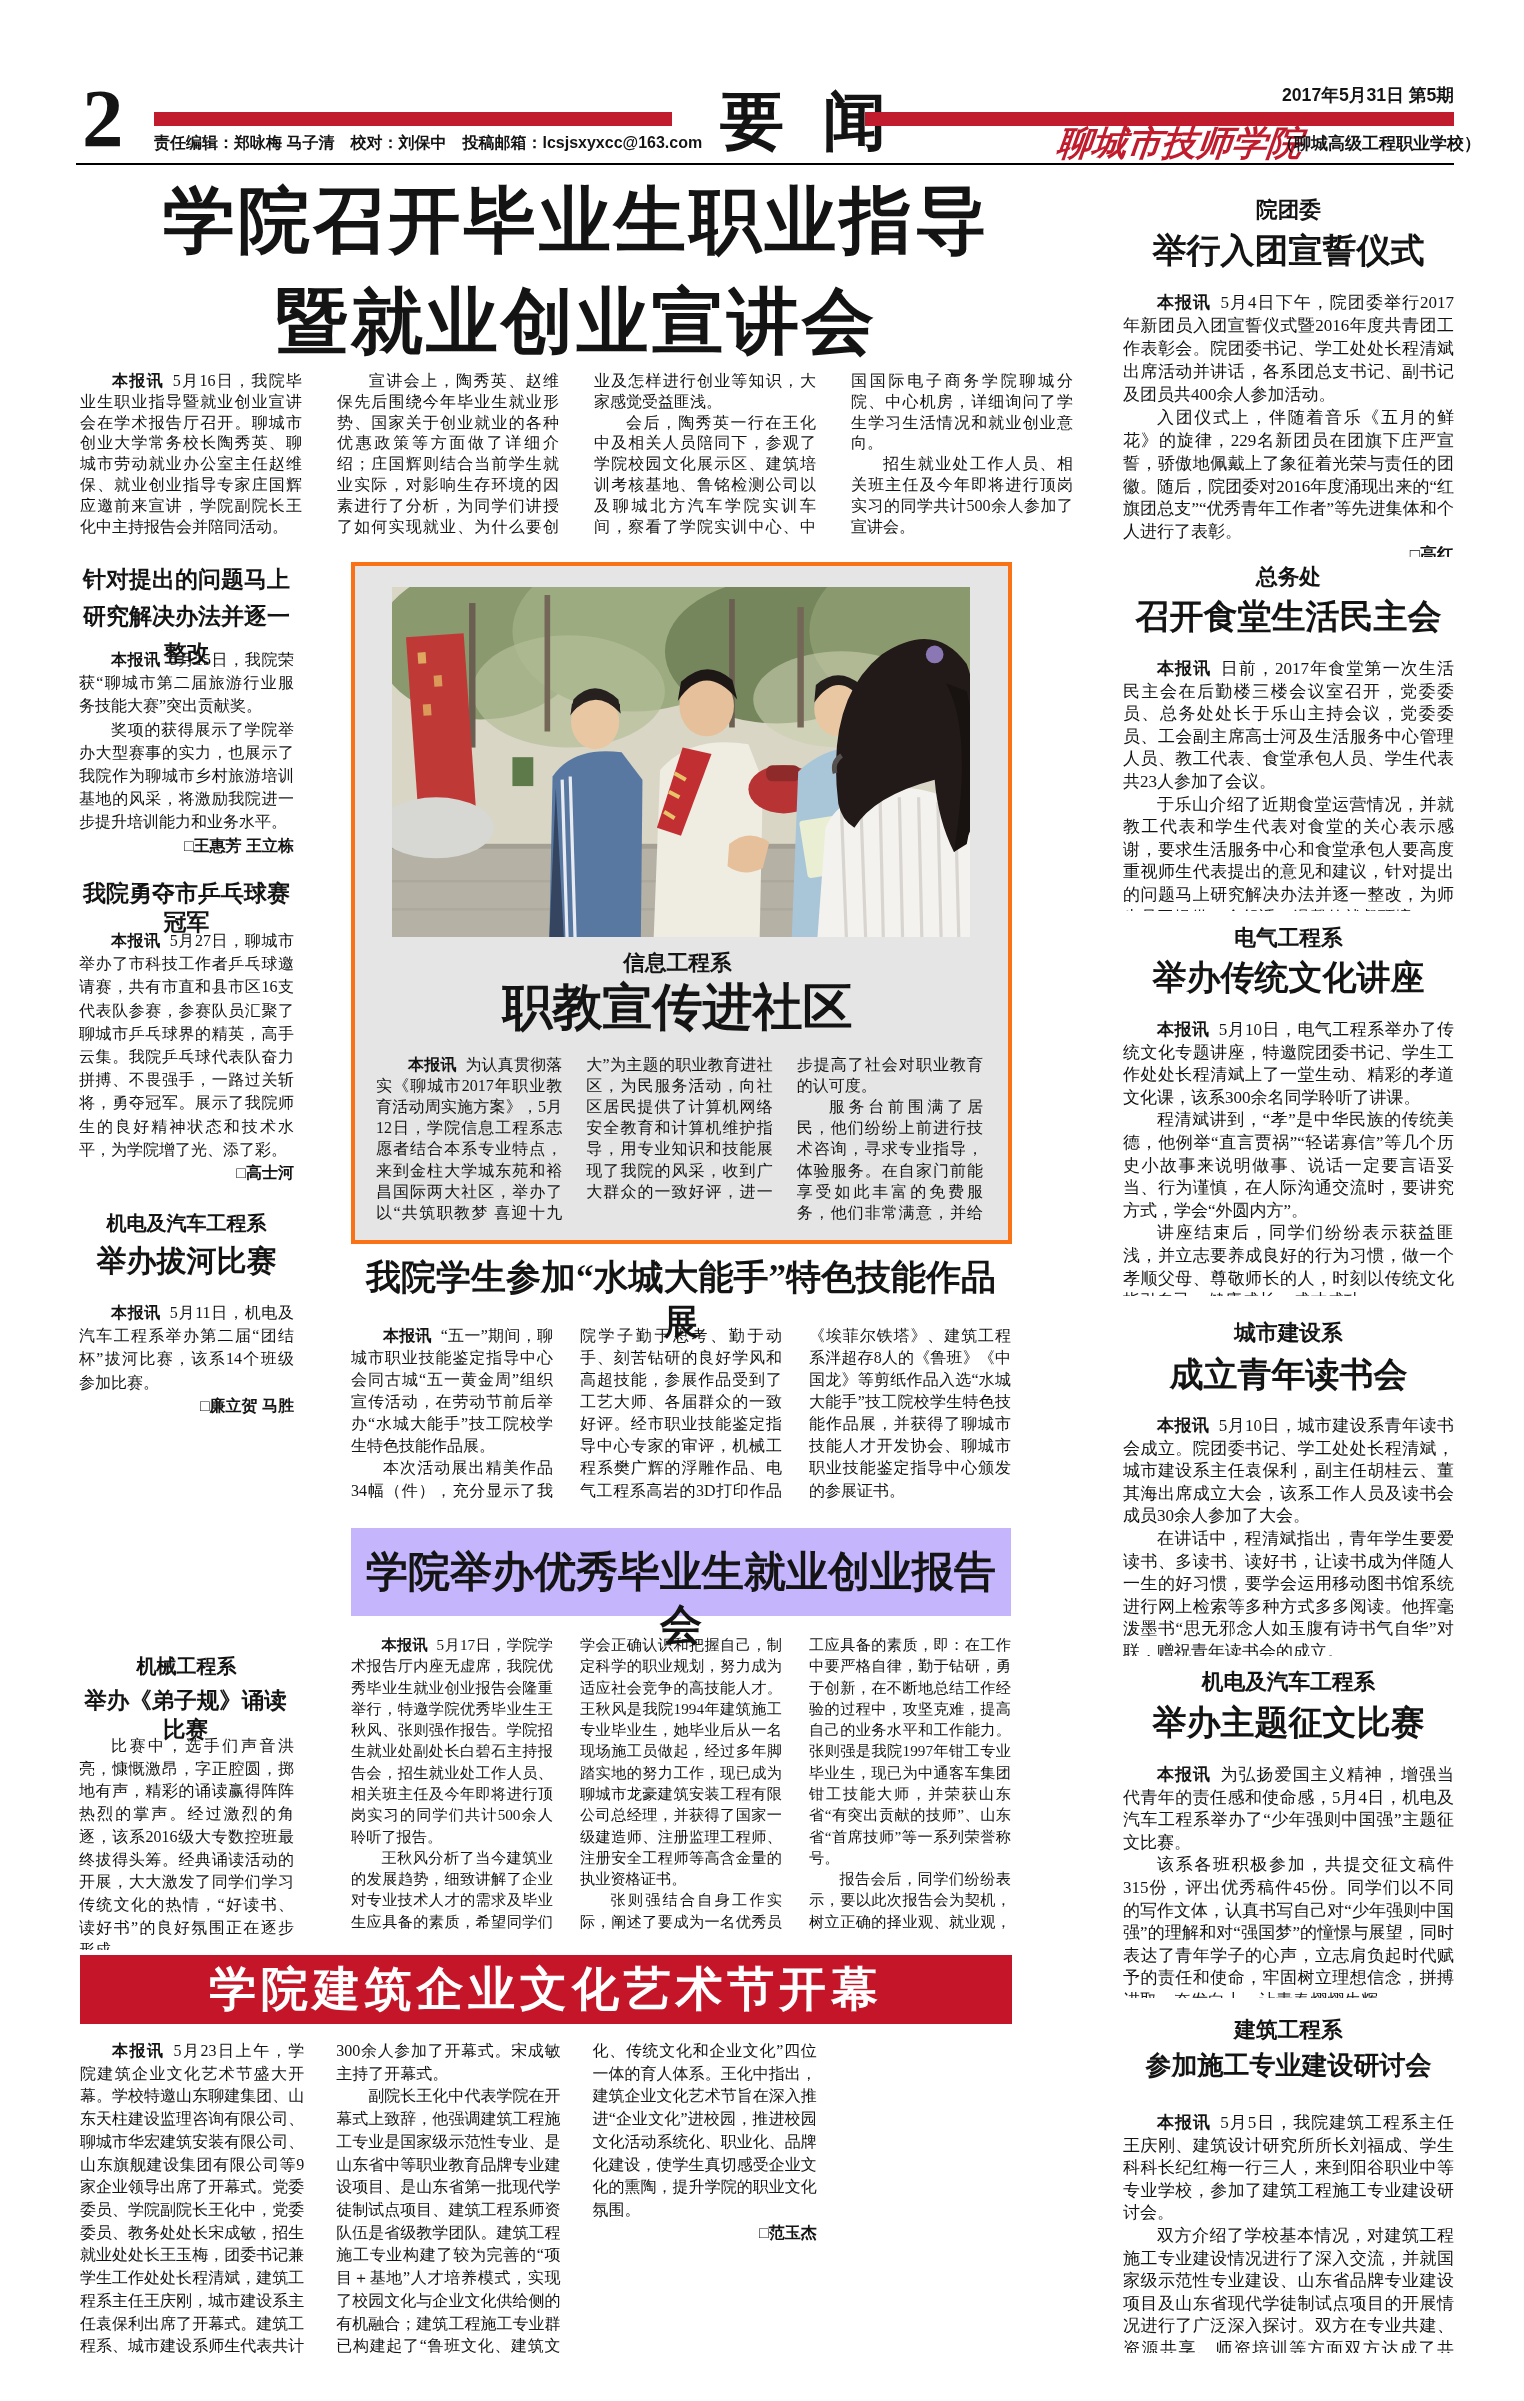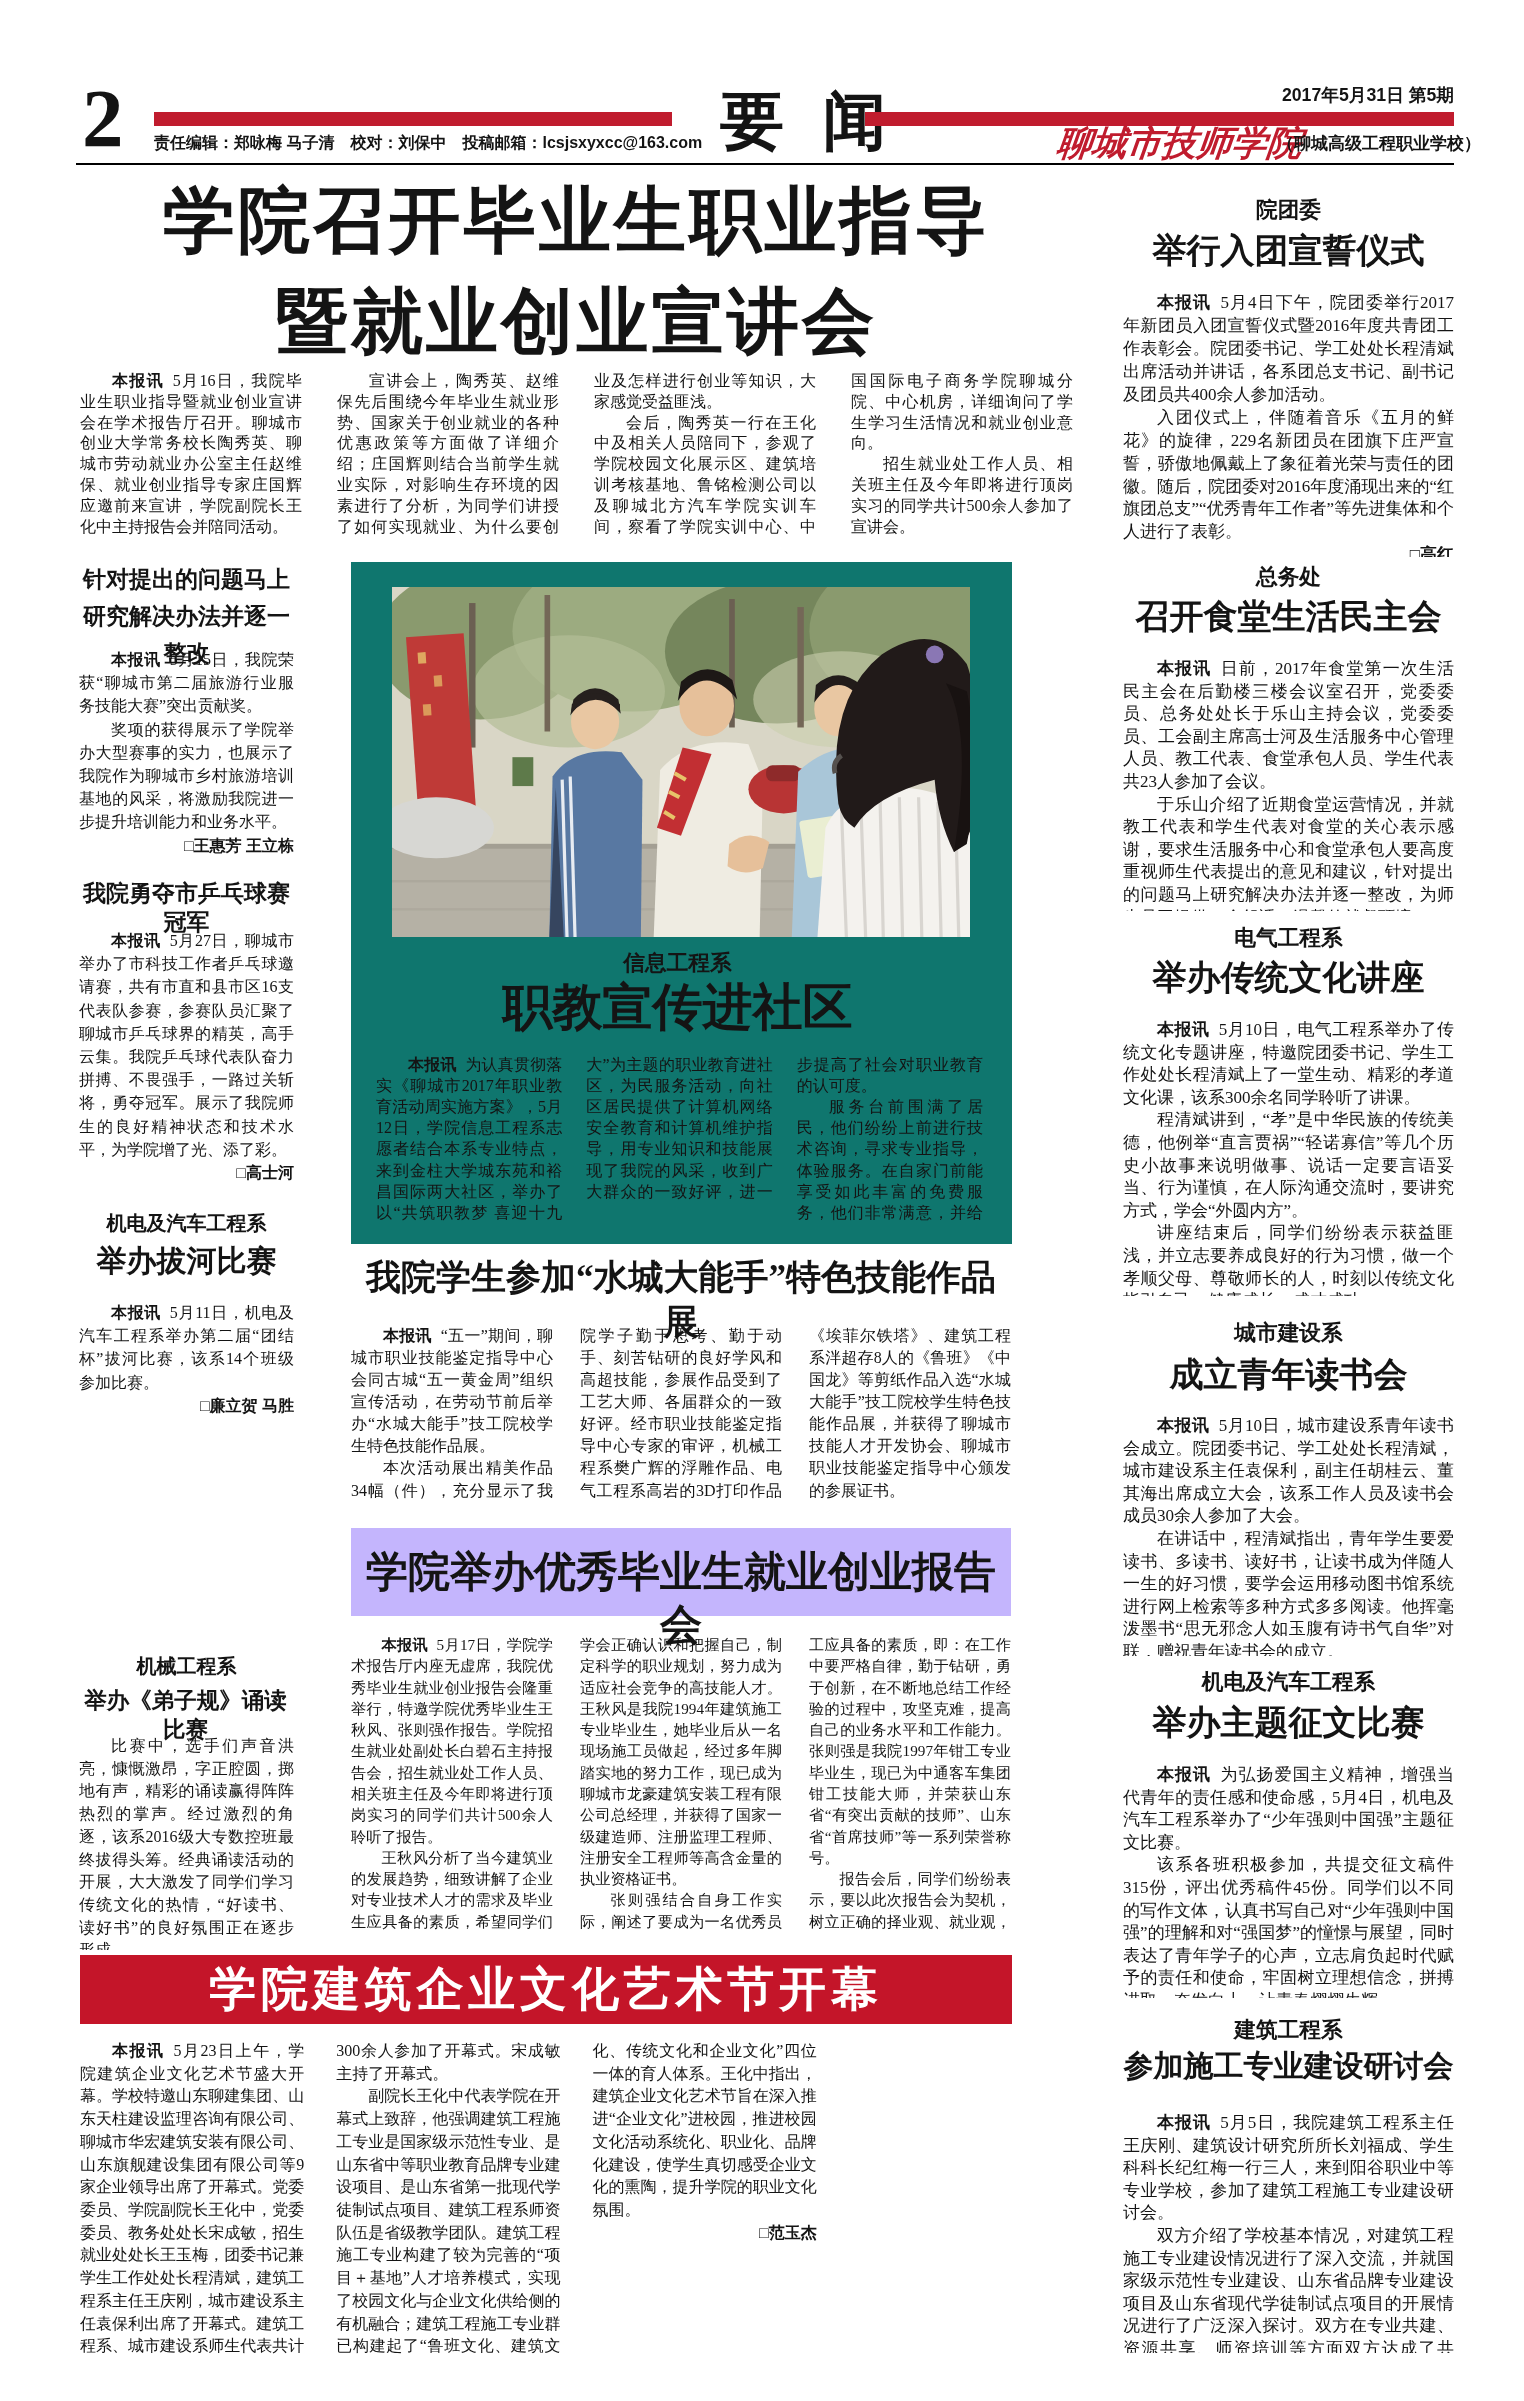--- a/index.html
+++ b/index.html
@@ -18,21 +18,21 @@
   .hrule{background:#000;height:1.6px;}
   
   .ttl{font-weight:900;text-align:center;line-height:1.28;}
   .kick{font-family:"Liberation Sans","DejaVu Sans",sans-serif;font-weight:700;text-align:center;white-space:nowrap;}
   .bodytxt{text-align:justify;}
   .bodytxt p{margin:0;text-indent:2em;}
   .lead{font-family:"Liberation Sans","DejaVu Sans",sans-serif;font-weight:700;margin-right:.55em;}
   .sig{float:right;font-family:"Liberation Sans","DejaVu Sans",sans-serif;font-weight:700;text-indent:0;}
   .cols{column-fill:auto;}
   
-  .redbox{border:4px solid #0f766e;background:#0f766e;text-decoration:underline;}
+  .redbox{border:4px solid #f97316;background:#e5e5e5;text-decoration:underline;}
   .pinkband{background:#c4b5fd;}
   .banner{background:#c41529;color:#fff;display:flex;align-items:center;justify-content:center;}
   .banner .ttl{color:#fff;}
 </style>
 </head>
 <body>
 
 <div class="page">
 
   <div class="abs pagenum" style="left:82px;top:77px;">2</div>
@@ -223,21 +223,21 @@
 
   <div class="abs kick" style="left:1123px;top:1667px;width:331px;font-size:21.7px;">机电及汽车工程系</div>
   <div class="abs ttl" style="left:1123px;top:1701px;width:331px;font-size:34px;">举办主题征文比赛</div>
   <div class="abs bodytxt" style="left:1123px;top:1764px;width:331px;height:234px;font-size:17px;line-height:1.33;overflow:hidden;">
     <p><span class="lead">本报讯</span><span>为弘扬爱国主义精神，增强当代青年的责任感和使命感，5月4日，机电及汽车工程系举办了“少年强则中国强”主题征文比赛。</span></p>
     <p>该系各班积极参加，共提交征文稿件315份，评出优秀稿件45份。同学们以不同的写作文体，认真书写自己对“少年强则中国强”的理解和对“强国梦”的憧憬与展望，同时表达了青年学子的心声，立志肩负起时代赋予的责任和使命，牢固树立理想信念，拼搏进取，奋发向上，让青春熠熠生辉。</p>
 
   </div>
 
   <div class="abs kick" style="left:1123px;top:2015px;width:331px;font-size:21.7px;">建筑工程系</div>
-  <div class="abs ttl" style="left:1123px;top:2049px;width:331px;font-size:30px;font-family:Liberation Mono, monospace;">参加施工专业建设研讨会</div>
+  <div class="abs ttl" style="left:1123px;top:2049px;width:331px;font-size:26px;">参加施工专业建设研讨会</div>
   <div class="abs bodytxt" style="left:1123px;top:2112px;width:331px;height:241px;font-size:17px;line-height:1.33;overflow:hidden;">
     <p><span class="lead">本报讯</span><span>5月5日，我院建筑工程系主任王庆刚、建筑设计研究所所长刘福成、学生科科长纪红梅一行三人，来到阳谷职业中等专业学校，参加了建筑工程施工专业建设研讨会。</span></p>
     <p>双方介绍了学校基本情况，对建筑工程施工专业建设情况进行了深入交流，并就国家级示范性专业建设、山东省品牌专业建设项目及山东省现代学徒制试点项目的开展情况进行了广泛深入探讨。双方在专业共建、资源共享、师资培训等方面双方达成了共识。</p>
 
   </div>
 
 </div>
 
 
 </body></html>

